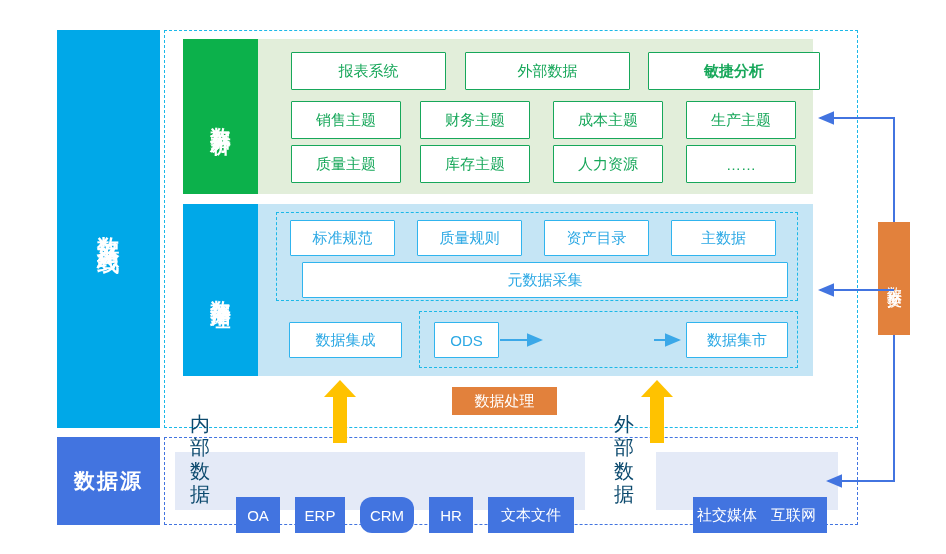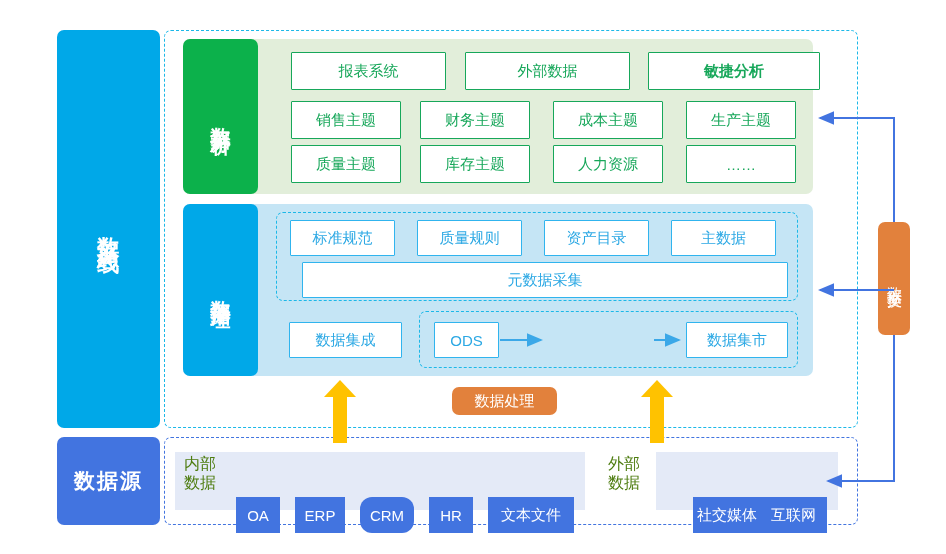--- a/index.html
+++ b/index.html
@@ -1,19 +1,19 @@
 <!DOCTYPE html>
 <html><head>
 <meta charset="utf-8">
 <style>
   html,body{margin:0;padding:0;background:#fff;}
   body{width:946px;height:554px;font-family:"Liberation Sans","DejaVu Sans",sans-serif;}
   #stage{position:relative;width:946px;height:554px;overflow:hidden;background:#fff;}
 
-  .abs{position:absolute;box-sizing:border-box;border-radius:7px;}
+  .abs{position:absolute;box-sizing:border-box;}
 
   
   .sidebar{
     display:flex;align-items:center;justify-content:center;
     color:#fff;font-size:21px;font-weight:700;letter-spacing:2px;
     text-align:center;line-height:1.15;
   }
   .vert{writing-mode:vertical-rl;text-orientation:upright;letter-spacing:4px;}
 
   #bus{left:57px;top:30px;width:103px;height:398px;background:#00A8E8;}
@@ -55,22 +55,22 @@
           justify-content:center;font-size:15px;}
   #proc{left:452px;top:387px;width:105px;height:28px;}
   #exch{left:878px;top:222px;width:32px;height:113px;}
   #exch .vert{font-size:15px;letter-spacing:2px;}
 
   
   .srcGroup{background:#E4EAF7;position:absolute;}
   #intGroup{left:175px;top:452px;width:410px;height:58px;}
   #extGroup{left:656px;top:452px;width:182px;height:58px;}
 
-  .grpLabel{color:#4d7c0f;font-size:16px;line-height:1.18;text-align:center;
-            display:flex;align-items:flex-start;justify-content:center;}
+  .grpLabel{color:#0c4a6e;font-size:20px;line-height:1.18;text-align:center;
+            display:flex;align-items:flex-end;justify-content:center;}
   #intLabel{left:172px;top:455px;width:56px;height:52px;}
   #extLabel{left:596px;top:455px;width:56px;height:52px;}
 
   .sbox{background:#4274E0;color:#fff;display:flex;align-items:center;
         justify-content:center;font-size:15px;height:36px;position:absolute;top:463px;margin-top:34px;}
 
   
   .yarrow{position:absolute;width:32px;}
   .yarrow .head{width:0;height:0;border-left:16px solid transparent;
                 border-right:16px solid transparent;border-bottom:17px solid #FFC200;}

